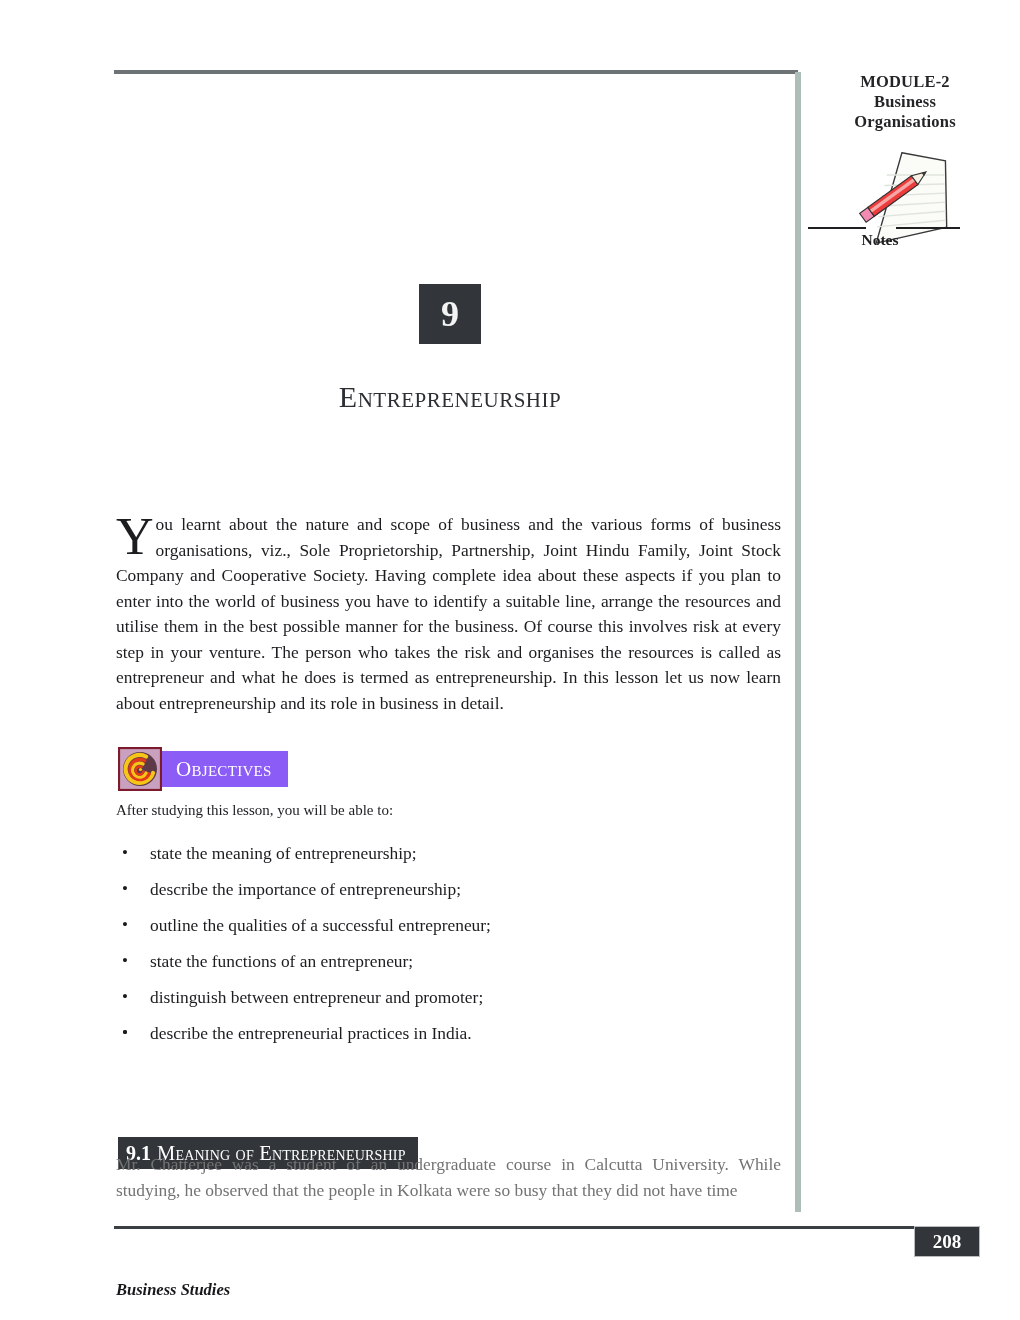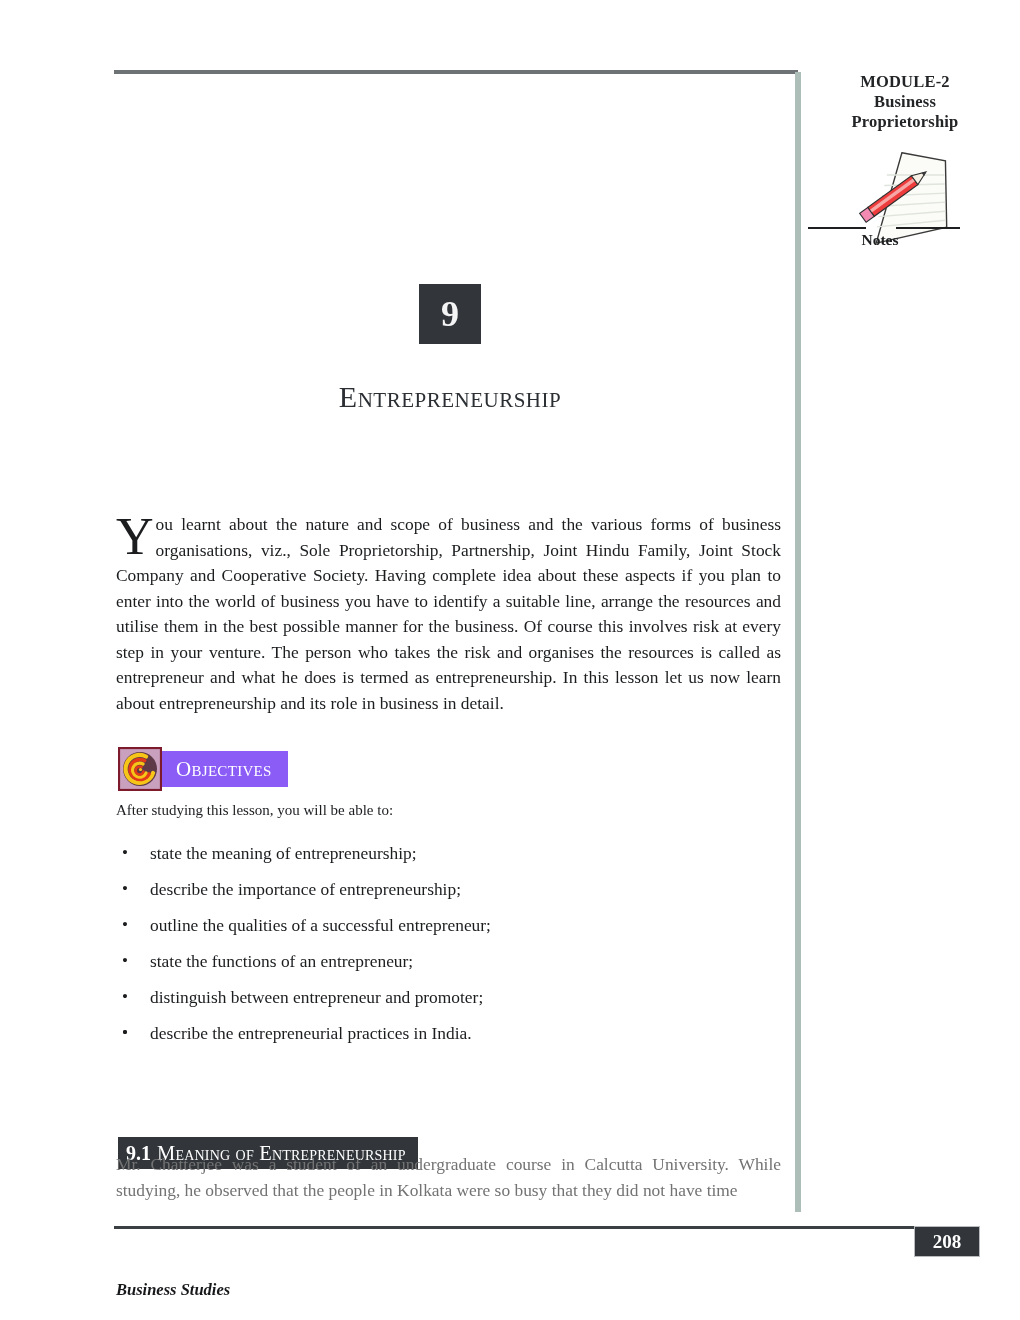--- a/index.html
+++ b/index.html
@@ -283,21 +283,21 @@
 <div id="page">
 
   <div class="top-rule"></div>
   <div class="v-rule"></div>
   <div class="footer-rule"></div>
 
   <div class="margin-col">
     <div class="module-head">
       <div>MODULE-2</div>
       <div>Business</div>
-      <div>Proprietorship</div>
+      <div>Organisations</div>
     </div>
     <div class="notes-icon-wrap">
       <svg class="notes-icon" width="110" height="100" viewBox="0 0 110 100">
 
         <polygon points="58,6 100,20 92,86 20,92" fill="#fbfbf7" stroke="#3a3a3a" stroke-width="1.4" transform="rotate(-8 60 50)"></polygon>
         <g stroke="#dfe4dc" stroke-width="1.4" transform="rotate(-8 60 50)">
           <line x1="40" y1="26" x2="97" y2="34"></line>
           <line x1="36" y1="36" x2="96" y2="43"></line>
           <line x1="32" y1="46" x2="95" y2="52"></line>
           <line x1="29" y1="56" x2="94" y2="61"></line>

